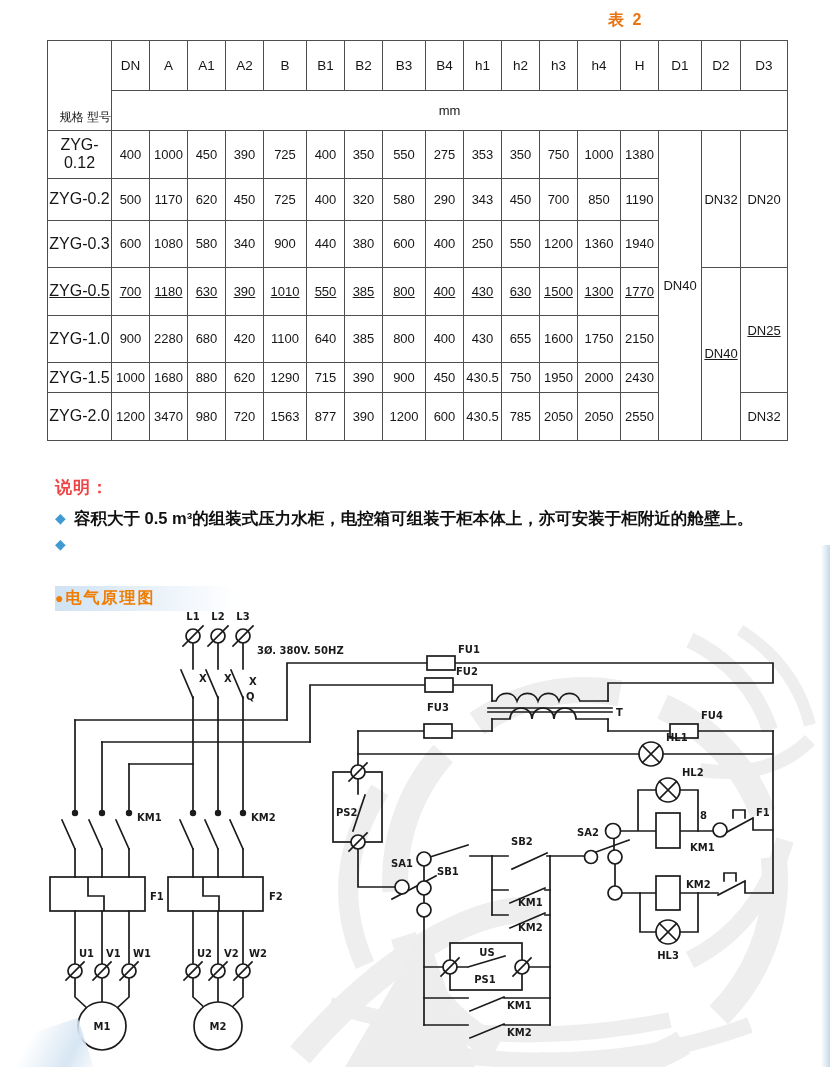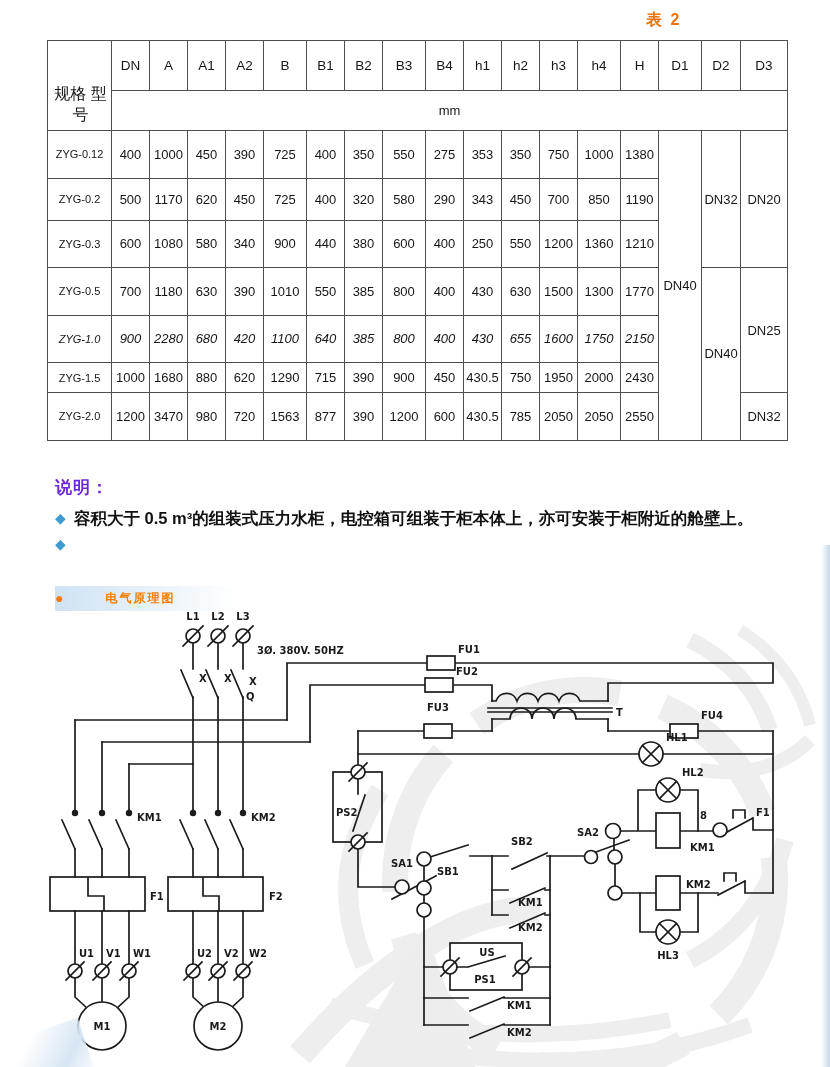--- a/index.html
+++ b/index.html
@@ -1,32 +1,32 @@
 <!DOCTYPE html>
 <html><head>
 <meta charset="utf-8">
 <style>
   html,body{margin:0;padding:0;background:#fff;}
   .page{position:relative;width:830px;height:1067px;background:#fff;overflow:hidden;
         font-family:"Liberation Sans","DejaVu Sans",sans-serif;color:#1c1c1c;}
-  .table-tag{position:absolute;left:646px;top:10px;font-size:16px;font-weight:bold;color:#e87512;letter-spacing:2px;}
+  .table-tag{position:absolute;left:608px;top:10px;font-size:16px;font-weight:bold;color:#e87512;letter-spacing:2px;}
   table.spec{position:absolute;left:47px;top:40px;width:740px;border-collapse:collapse;table-layout:fixed;}
   table.spec td{border:1px solid #4f4f4f;text-align:center;vertical-align:middle;
         font-size:13px;font-family:"Liberation Sans",sans-serif;color:#161616;padding:0;}
   table.spec td.hdr{font-size:13.5px;}
-  table.spec td.corner{vertical-align:bottom;text-align:center;font-size:16px;padding:0 0 4px 2px;}
-  table.spec td.model{font-size:11px;}
+  table.spec td.corner{vertical-align:bottom;text-align:right;font-size:12px;padding:0 0 4px 2px;}
+  table.spec td.model{font-size:16px;}
   .notes{position:absolute;left:55px;top:476px;width:705px;}
-  .notes-heading{font-size:17px;font-weight:bold;color:#6d28d9;margin-bottom:6px;letter-spacing:1px;}
+  .notes-heading{font-size:17px;font-weight:bold;color:#ef4444;margin-bottom:6px;letter-spacing:1px;}
   .note-item{display:flex;font-size:16.5px;font-weight:bold;line-height:26px;color:#101010;}
   .note-item .diamond{width:19px;flex:none;color:#3f9ad2;font-size:14px;line-height:26px;}
   .section-bar{position:absolute;left:55px;top:586px;width:190px;height:25px;display:flex;align-items:center;
         background:linear-gradient(90deg,#cfe2f3 0%,rgba(207,226,243,0) 95%);}
   .section-bar .dot{color:#f07c00;font-size:14px;margin-right:2px;line-height:25px;}
-  .section-bar .title{color:#f07c00;font-size:12px;font-weight:bold;letter-spacing:2px;margin-left:40px;}
+  .section-bar .title{color:#f07c00;font-size:16px;font-weight:bold;letter-spacing:2px;}
   svg.schematic{position:absolute;left:0;top:610px;}
   svg.schematic .wire{fill:none;stroke:#1b1b1b;stroke-width:1.7;stroke-linecap:square;}
   svg.schematic .sym{fill:#ffffff;stroke:#1b1b1b;stroke-width:1.7;}
   svg.schematic .open{fill:none;stroke:#1b1b1b;stroke-width:1.7;}
   svg.schematic .dot{fill:#1b1b1b;stroke:none;}
   svg.schematic text{font-family:"DejaVu Sans",sans-serif;font-size:10px;font-weight:bold;fill:#1a1a1a;}
   .edge-right{position:absolute;right:0;top:545px;width:9px;height:522px;
         background:linear-gradient(90deg,rgba(199,216,232,0),#c7d8e8);}
   .fold{position:absolute;left:-30px;top:1035px;width:120px;height:60px;
         background:linear-gradient(135deg,rgba(190,214,235,0) 40%,#d7e6f3 75%,rgba(190,214,235,0) 100%);
@@ -129,42 +129,42 @@
           <td>340</td>
           <td>900</td>
           <td>440</td>
           <td>380</td>
           <td>600</td>
           <td>400</td>
           <td>250</td>
           <td>550</td>
           <td>1200</td>
           <td>1360</td>
-          <td>1210</td>
-        </tr>
-        <tr style="height: 47.5px;">
+          <td>1940</td>
+        </tr>
+        <tr style="height: 47.5px; text-decoration: underline;">
           <td class="model">ZYG-0.5</td>
           <td>700</td>
           <td>1180</td>
           <td>630</td>
           <td>390</td>
           <td>1010</td>
           <td>550</td>
           <td>385</td>
           <td>800</td>
           <td>400</td>
           <td>430</td>
           <td>630</td>
           <td>1500</td>
           <td>1300</td>
           <td>1770</td>
           <td rowspan="4">DN40</td>
           <td rowspan="3">DN25</td>
         </tr>
-        <tr style="height: 47.5px; font-style: italic;">
+        <tr style="height: 47.5px;">
           <td class="model">ZYG-1.0</td>
           <td>900</td>
           <td>2280</td>
           <td>680</td>
           <td>420</td>
           <td>1100</td>
           <td>640</td>
           <td>385</td>
           <td>800</td>
           <td>400</td>

